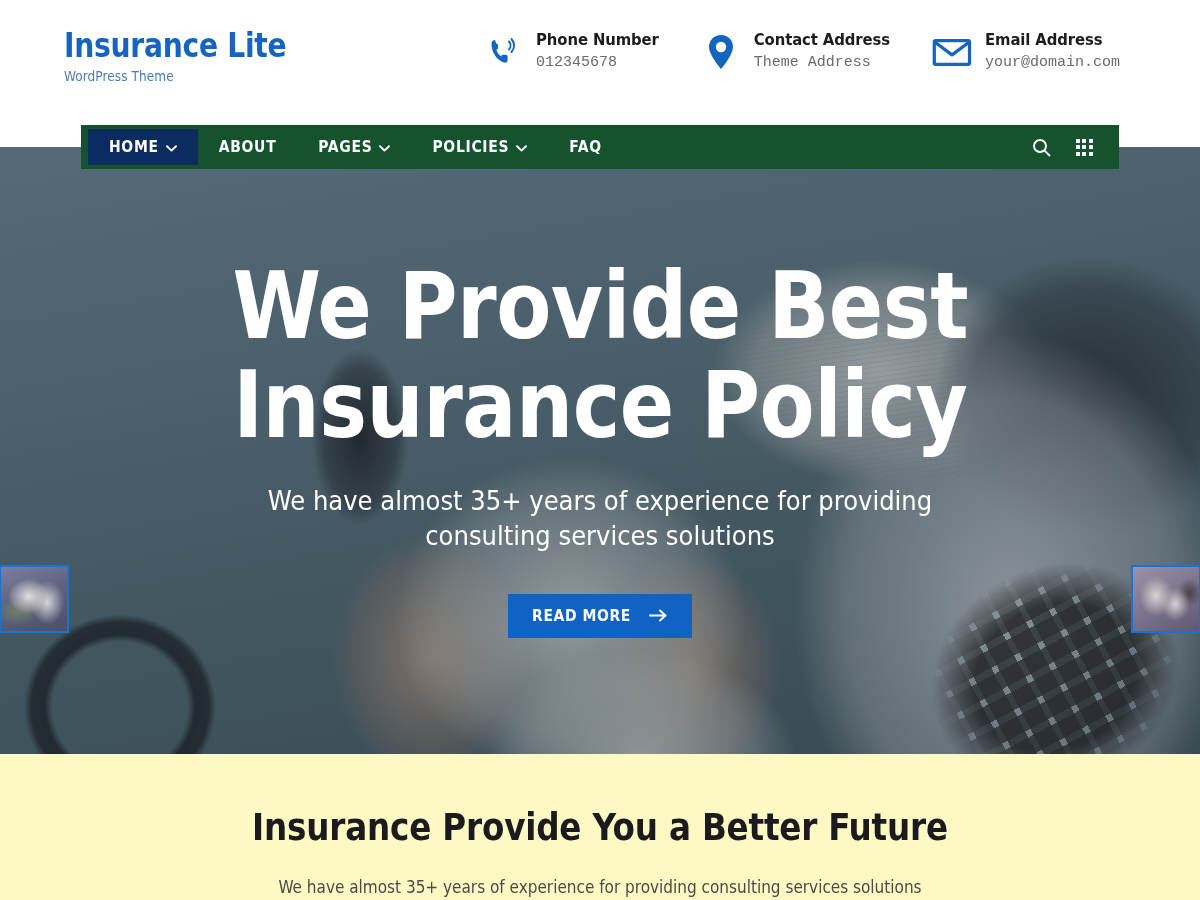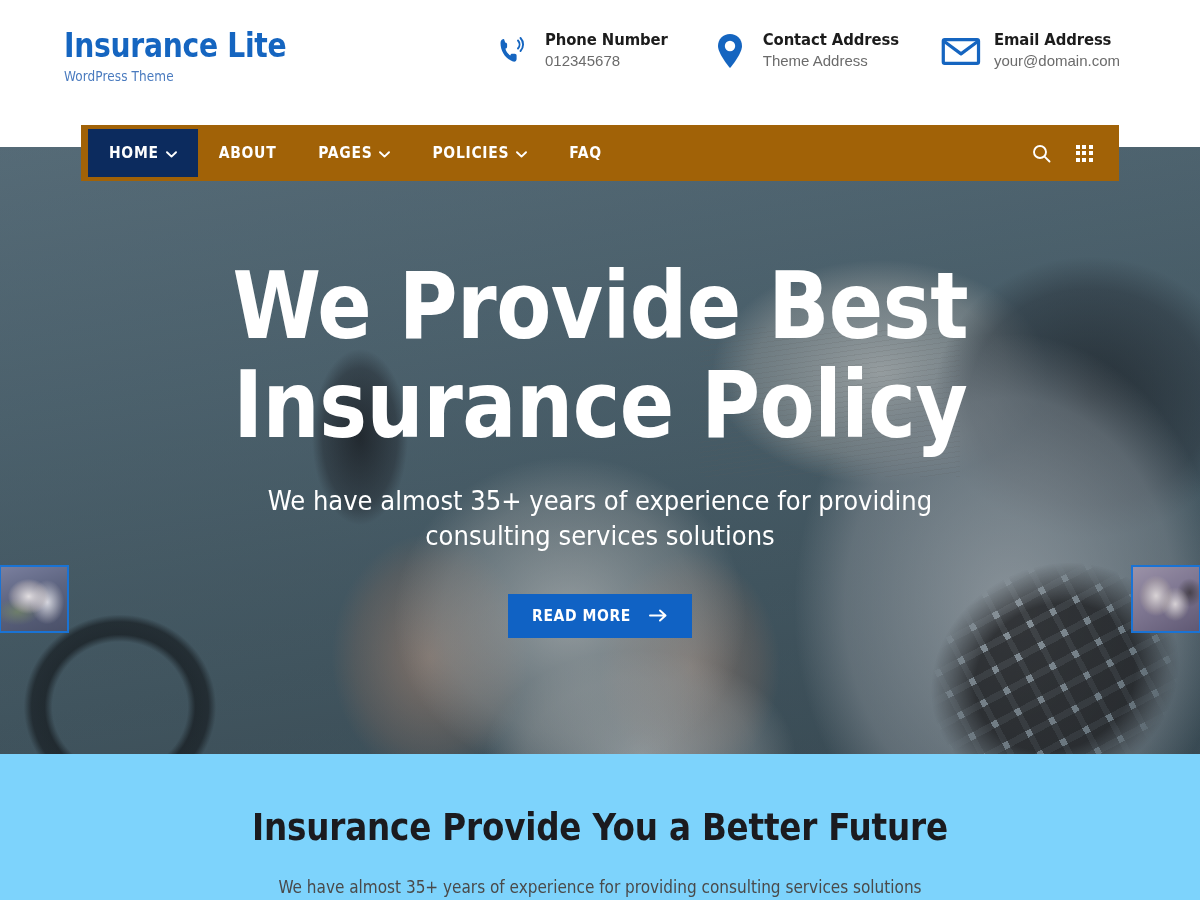--- a/index.html
+++ b/index.html
@@ -79,21 +79,21 @@
   .contact-texts { line-height: 1.25; }
   .contact-label {
     font-family: "DejaVu Sans Condensed", "Liberation Sans Narrow", "Liberation Sans", sans-serif;
     font-weight: bold;
     font-size: 16.5px;
     color: #1c1c1c;
     white-space: nowrap;
     letter-spacing: -0.1px;
   }
   .contact-value {
-    font-family: Liberation Sans, sans-serif;
+    font-family: Liberation Mono, monospace;
     font-size: 15px;
     color: #6b6b6b;
     white-space: nowrap;
     margin-top: 1px;
   }
 
   
   .hero {
     position: absolute;
     top: 147px; left: 0;
@@ -244,22 +244,22 @@
       radial-gradient(ellipse 16px 18px at 86% 40%, rgba(60,55,60,0.8) 0%, rgba(0,0,0,0) 80%),
       linear-gradient(150deg, #9b92a8 0%, #7d7590 50%, #5f5873 100%);
   }
 
   
   .navbar {
     position: absolute;
     left: 81px;
     top: 125px;
     width: 1038px;
-    height: 56px;
-    background: #a16207;
+    height: 44px;
+    background: #14532d;
     display: flex;
     align-items: stretch;
     z-index: 40;
   }
   .nav-menu {
     display: flex;
     align-items: stretch;
     list-style: none;
     padding-left: 7px;
   }
@@ -305,21 +305,21 @@
     display: block;
     width: 4px; height: 4px;
   }
 
   
   .below-section {
     position: absolute;
     top: 754px; left: 0;
     width: 1200px;
     height: 146px;
-    background: #7dd3fc;
+    background: #fef9c3;
     text-align: center;
     z-index: 10;
   }
   .section-title {
     font-family: "DejaVu Sans Condensed", "Liberation Sans Narrow", "Liberation Sans", sans-serif;
     font-weight: bold;
     font-size: 37px;
     color: #1b1b1f;
     margin-top: 52px;
     letter-spacing: -0.2px;

